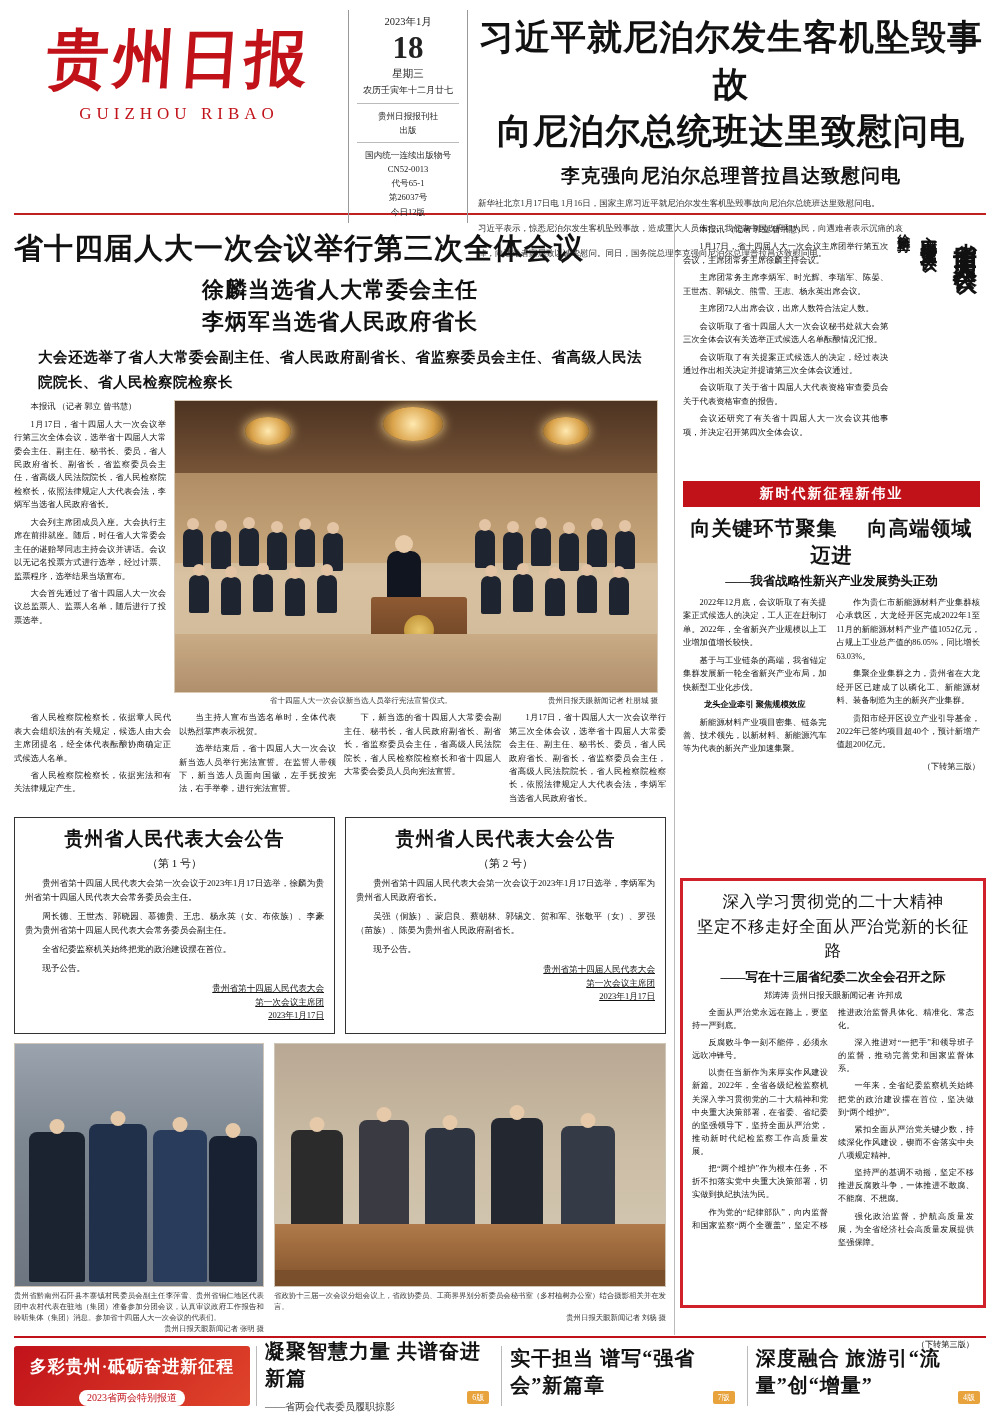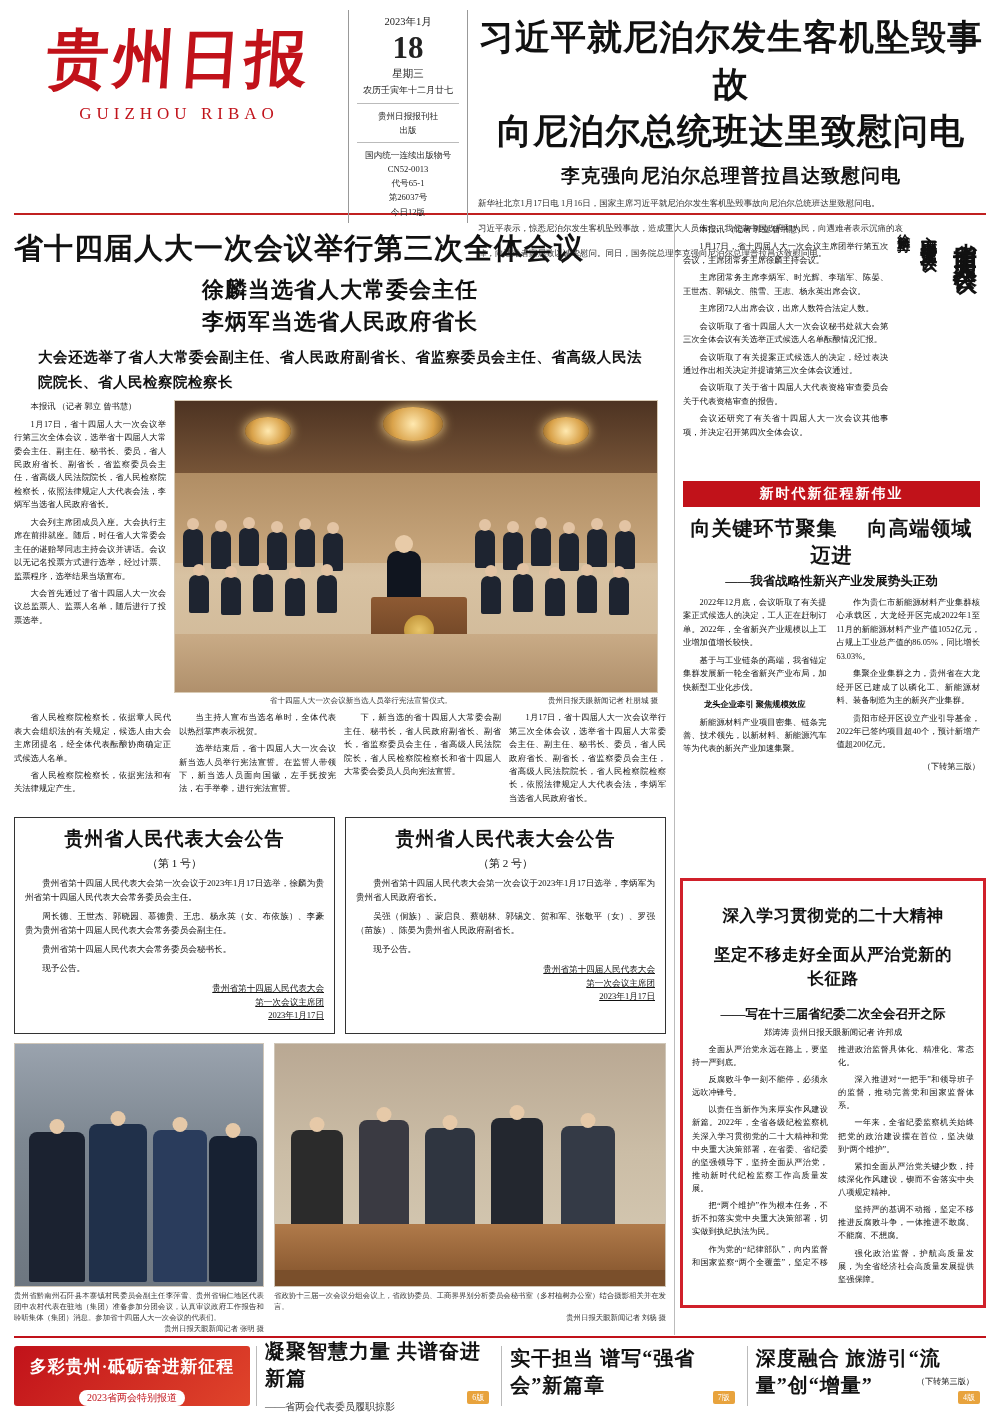--- a/index.html
+++ b/index.html
@@ -167,21 +167,21 @@
   .pagetag {
     position:absolute; right:6px; bottom:2px; background:#e8a33d; color:#fff;
     font-size:8px; padding:1px 5px; border-radius:2px;
   }
 
   
   .feature {
     position:absolute; right:14px; top:878px; width:306px; height:430px;
     border:3px solid #d0202a; padding:8px 9px;
   }
-  .feature h3 { margin:15px; text-align:center; font-size:16.5px; font-weight:bold; line-height:1.45; letter-spacing:0.5px; }
+  .feature h3 { margin:1px; text-align:center; font-size:16.5px; font-weight:normal; line-height:1.45; letter-spacing:0.5px; }
   .feature .deck { text-align:center; font-size:12.5px; font-weight:bold; margin:6px 0 4px; }
   .feature .byline { text-align:center; font-size:8.4px; margin-bottom:5px; }
   .feature .body { column-count:2; column-gap:10px; font-size:8.2px; line-height:1.6; text-align:justify; height:330px; }
   .feature .body p { margin:0 0 4px; text-indent:2em; }
   .feature .cont { text-align:right; font-size:8.2px; }
 </style>
 </head>
 <body>
 
 <div class="page">
@@ -297,21 +297,21 @@
           <p>1月17日，省十四届人大一次会议举行第三次全体会议，选举省十四届人大常委会主任、副主任、秘书长、委员，省人民政府省长、副省长，省监察委员会主任，省高级人民法院院长，省人民检察院检察长，依照法律规定人大代表会法，李炳军当选省人民政府省长。</p>
         </div>
       </div>
 
       <div class="announce-row">
         <div class="announce">
           <h3>贵州省人民代表大会公告</h3>
           <div class="no">（第 1 号）</div>
           <p>贵州省第十四届人民代表大会第一次会议于2023年1月17日选举，徐麟为贵州省第十四届人民代表大会常务委员会主任。</p>
           <p>周长德、王世杰、郭晓园、慕德贵、王忠、杨永英（女、布依族）、李豪贵为贵州省第十四届人民代表大会常务委员会副主任。</p>
-          <p>贵州省第十四届人民代表大会常务委员会秘书长。</p>
+          <p>全省纪委监察机关始终把党的政治建设摆在首位。</p>
           <p>现予公告。</p>
           <div class="sign">
             <div>贵州省第十四届人民代表大会</div>
             <div>第一次会议主席团</div>
             <div>2023年1月17日</div>
           </div>
         </div>
 
         <div class="announce">
           <h3>贵州省人民代表大会公告</h3>

